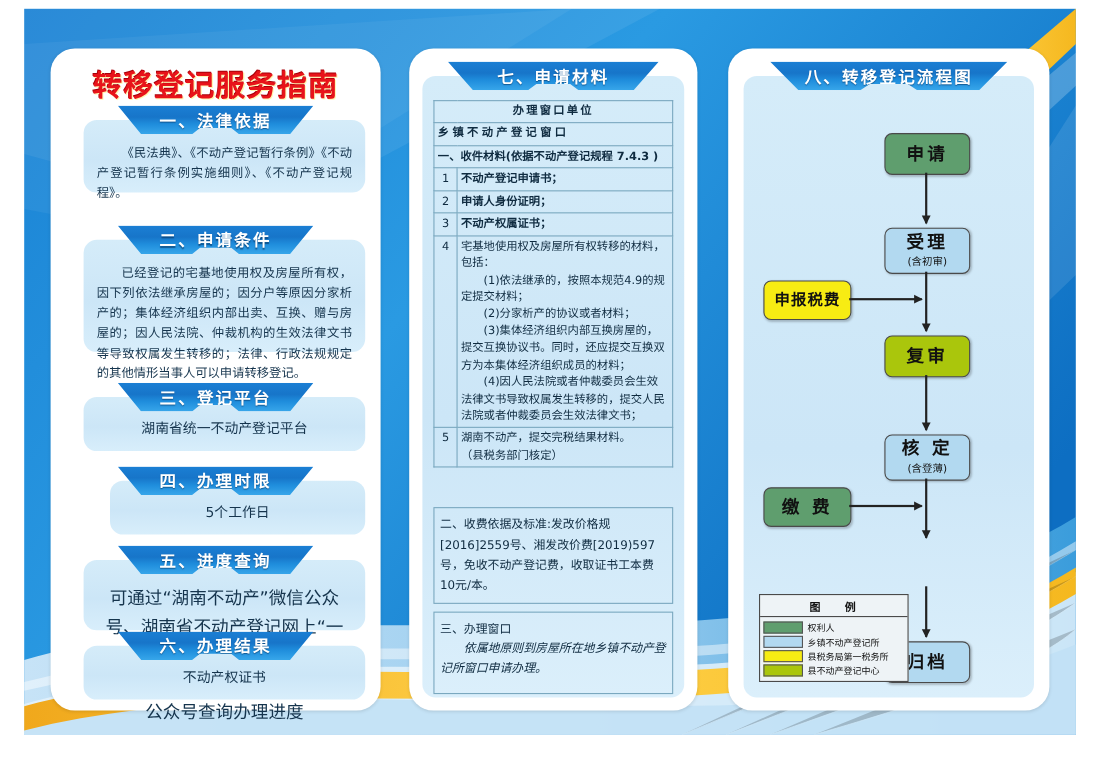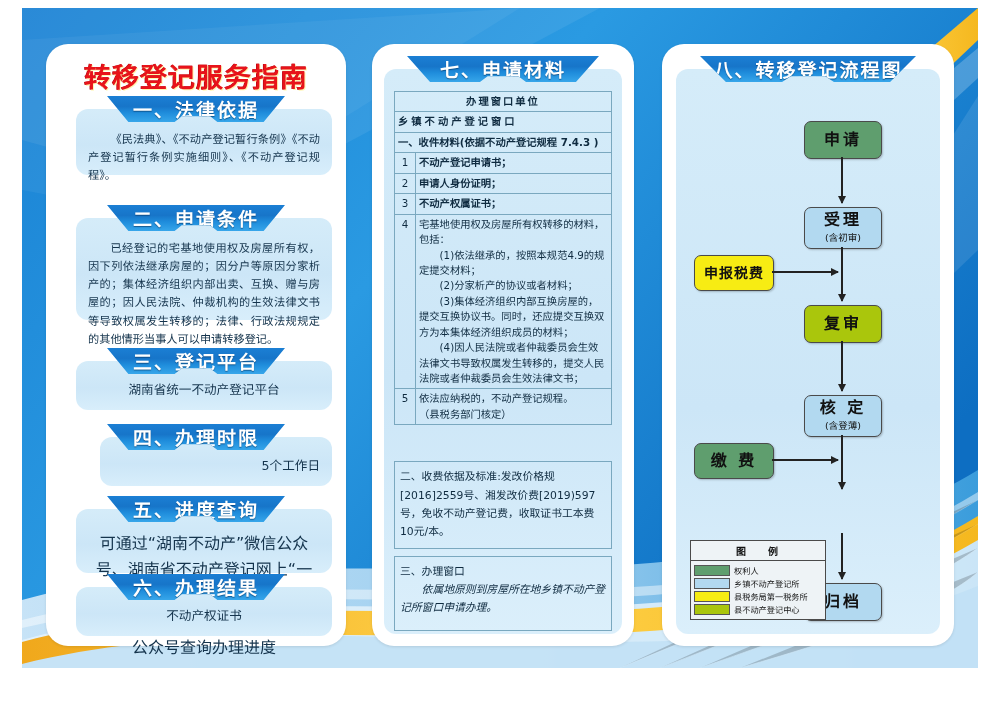--- a/index.html
+++ b/index.html
@@ -37,22 +37,22 @@
     position:absolute;left:16px;right:0;top:13px;
     background:linear-gradient(180deg,#d5ecf9 0%,#cce6f7 55%,#d8eefb 100%);
     border-radius:12px;
     box-sizing:border-box;
     padding:22px 12px 10px 12px;
   }
   .ribbon{
     position:absolute;left:50%;transform:translateX(-50%);top:0;
     height:26px;z-index:3;
     display:flex;align-items:center;justify-content:center;
-    color:#ffffff;font-weight:bold;font-size:19px;letter-spacing:2px;
-    font-family:Liberation Mono, monospace;
+    color:#ffffff;font-weight:bold;font-size:15px;letter-spacing:2px;
+    font-family:Liberation Serif, serif;
     background:linear-gradient(180deg,#1b7fd4 0%,#1775c9 40%,#1f8ddc 65%,#37a6ea 100%);
     text-shadow:0 1px 1px rgba(0,40,80,.55);
     clip-path:polygon(7% 0,93% 0,100% 0,88% 100%,62% 100%,58% 78%,42% 78%,38% 100%,12% 100%,0 0);
     padding:0 8px;
   }
   .ribbon::after{content:"";}
   .sec-text{
     font-size:11.2px;line-height:1.62;color:#15344d;
     font-family:"DejaVu Sans","Liberation Sans",sans-serif;
     text-align:justify;
@@ -210,21 +210,21 @@
   <div class="sec" style="position:relative;width:272px;">
     <div class="sec-body" style="height:49px;display:flex;align-items:center;justify-content:center;padding-top:20px;">
       <div class="sec-text center big">湖南省统一不动产登记平台</div>
     </div>
     <div class="ribbon" style="width:162px;">三、登记平台</div>
   </div>
 </div>
 
 <div class="panelwrap" style="left:60px;top:424px;width:272px;height:62px;">
   <div class="sec" style="position:relative;width:272px;">
-    <div class="sec-body" style="height:49px;display:flex;align-items:center;justify-content:flex-end;padding-top:20px;margin-left:24px;">
+    <div class="sec-body" style="height:49px;display:flex;align-items:center;justify-content:center;padding-top:20px;margin-left:24px;">
       <div class="sec-text center big">5个工作日</div>
     </div>
     <div class="ribbon" style="width:162px;">四、办理时限</div>
   </div>
 </div>
 
 <div class="panelwrap" style="left:60px;top:496px;width:272px;height:76px;">
   <div class="sec" style="position:relative;width:272px;">
     <div class="sec-body" style="height:64px;">
       <div class="sec-text center" style="font-size:16px;">可通过“湖南不动产”微信公众号、湖南省不动产登记网上“一窗办事”平台　支付宝小程序“湖南不动产”“岳阳县不动产”微信公众号查询办理进度</div>
@@ -275,21 +275,21 @@
               <p>宅基地使用权及房屋所有权转移的材料，包括：</p>
               <p class="ind">(1)依法继承的，按照本规范4.9的规定提交材料；</p>
               <p class="ind">(2)分家析产的协议或者材料；</p>
               <p class="ind">(3)集体经济组织内部互换房屋的，提交互换协议书。同时，还应提交互换双方为本集体经济组织成员的材料；</p>
               <p class="ind">(4)因人民法院或者仲裁委员会生效法律文书导致权属发生转移的，提交人民法院或者仲裁委员会生效法律文书；</p>
             </td>
           </tr>
           <tr>
             <td class="num">5</td>
             <td class="block">
-              <p>依法应纳税的，不动产登记规程。</p>
+              <p>湖南不动产，提交完税结果材料。</p>
               <p>（县税务部门核定）</p>
             </td>
           </tr>
         </tbody>
       </table>
 
       <div class="gap"></div>
       <div class="freeblk" style="border-top:1px solid #7aa8bf;margin-top:29px;">
         <p>二、收费依据及标准:发改价格规[2016]2559号、湘发改价费[2019)597号，免收不动产登记费，收取证书工本费10元/本。</p>
       </div>

